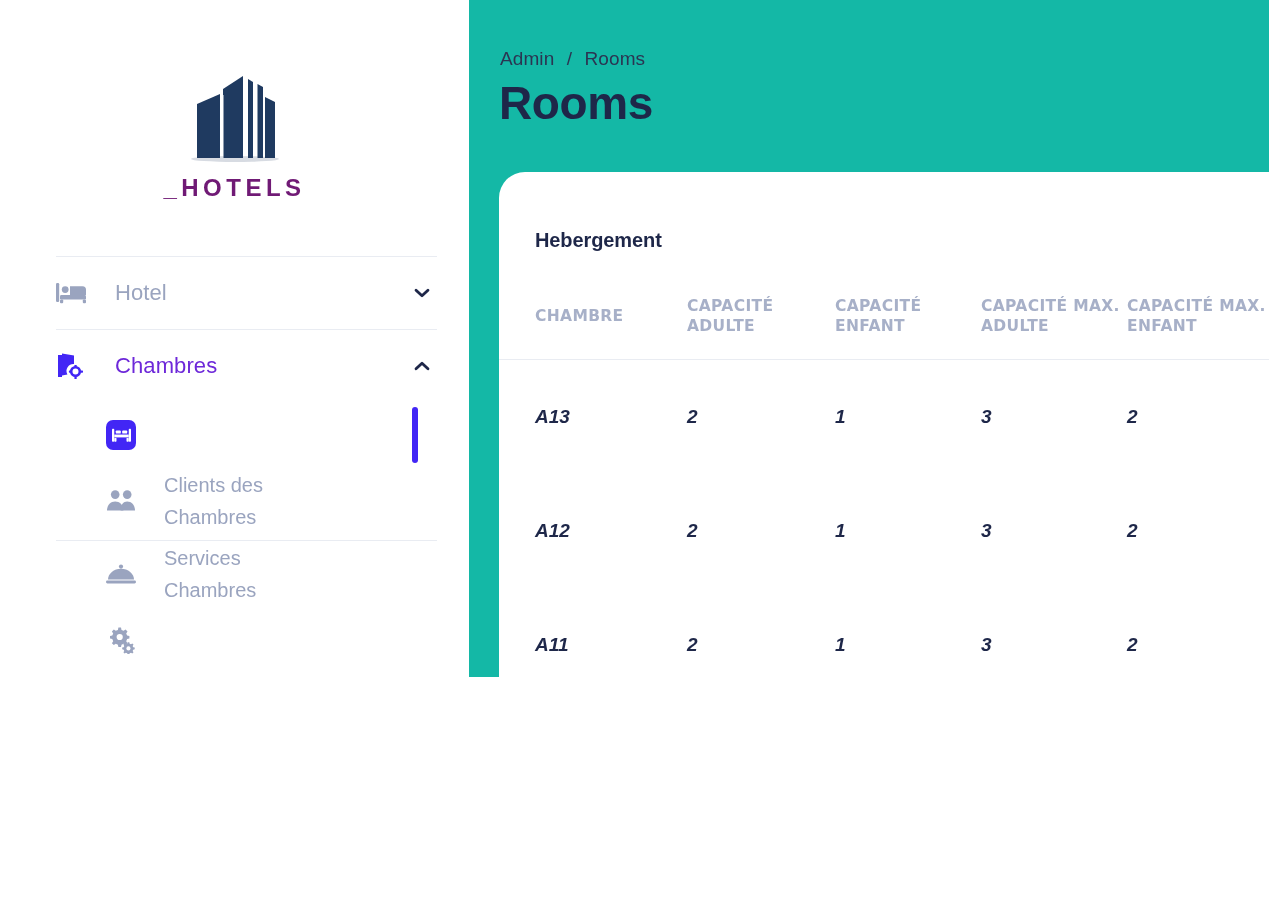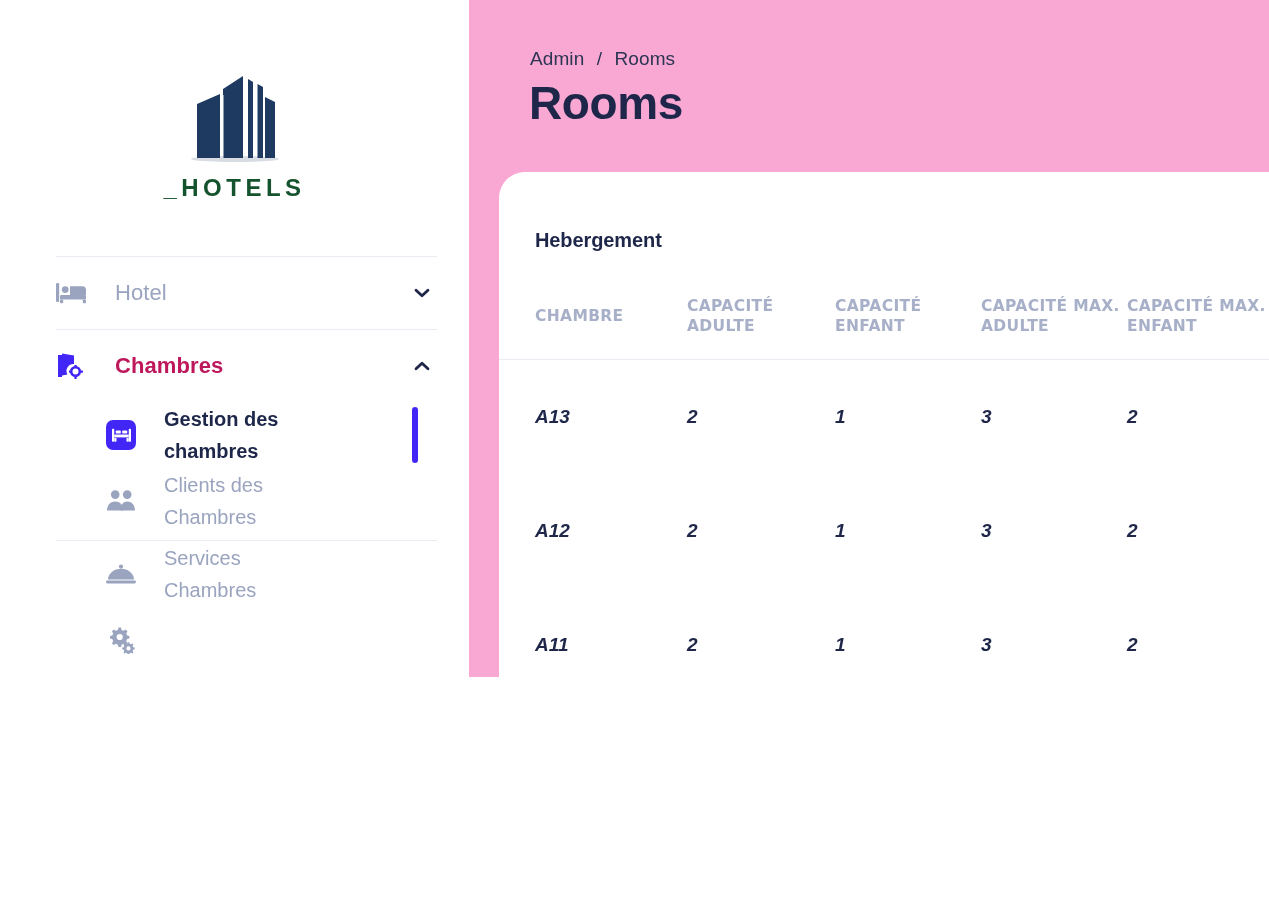--- a/index.html
+++ b/index.html
@@ -35,21 +35,21 @@
     display: flex;
     flex-direction: column;
     align-items: center;
   }
   .logo-mark { display:block; }
   .logo-word {
     margin-top: 8px;
     font-size: 24px;
     font-weight: 700;
     letter-spacing: 4.5px;
-    color: #14532d;
+    color: #701a75;
     font-family: "Liberation Sans", sans-serif;
     text-align: right;
   }
 
   .nav {
     margin-top: 54px;
     padding: 0 32px 0 56px;
   }
   .nav-sep {
     height: 1px;
@@ -70,22 +70,22 @@
     justify-content: flex-start;
   }
   .nav-label {
     flex: 1;
     font-size: 22px;
     color: #9aa4bf;
     padding-left: 19px;
     letter-spacing: 0.1px;
   }
   .nav-group-row.active .nav-label {
-    color: #be185d;
-    font-weight: 700;
+    color: #6d28d9;
+    font-weight: 400;
   }
   .chev { width: 22px; height: 22px; margin-right: 4px; }
 
   .subnav { padding-bottom: 6px; }
   .sub-row {
     display: flex;
     align-items: center;
     min-height: 66px;
     position: relative;
     cursor: pointer;
@@ -126,25 +126,24 @@
     background: #4226f5;
     display: flex;
     align-items: center;
     justify-content: center;
   }
 
   
   .main {
     flex: 1;
     height: 677px;
-    background: #f9a8d4;
+    background: #14b8a6;
     position: relative;
     box-sizing: border-box;
     overflow: hidden;
-    padding-left: 30px;
   }
   .crumb {
     padding: 48px 0 0 31px;
     font-size: 19px;
     color: #2b3552;
     letter-spacing: 0.1px;
   }
   .crumb .sep { margin: 0 7px; color: #2b3552; }
   .page-title {
     padding-left: 30px;
@@ -289,21 +288,20 @@
                   <rect x="19.4" y="0.8" width="2.6" height="15" rx="0.9"></rect>
                   <rect x="2.6" y="7.4" width="16.8" height="3.3"></rect>
                   <rect x="4.4" y="2.6" width="5.8" height="3.6" rx="1"></rect>
                   <rect x="11.8" y="2.6" width="5.8" height="3.6" rx="1"></rect>
                   <rect x="2.6" y="11.3" width="2.6" height="4.5" rx="0.8"></rect>
                   <rect x="16.8" y="11.3" width="2.6" height="4.5" rx="0.8"></rect>
                 </g>
               </svg>
             </span>
           </span>
-          <span class="sub-label">Gestion des chambres</span>
           <span class="active-bar"></span>
         </div>
 
         <div class="sub-row">
           <span class="sub-ico">
             <svg width="30" height="24" viewBox="0 0 30 24">
               <g fill="#9aa4bf">
                 <circle cx="9.2" cy="5.6" r="4.3"></circle>
                 <circle cx="21.2" cy="5.6" r="4.3"></circle>
                 <path d="M1 21.5 C1 15.6 4.6 12.4 9.2 12.4 C13.8 12.4 17.4 15.6 17.4 21.5 Z"></path>

